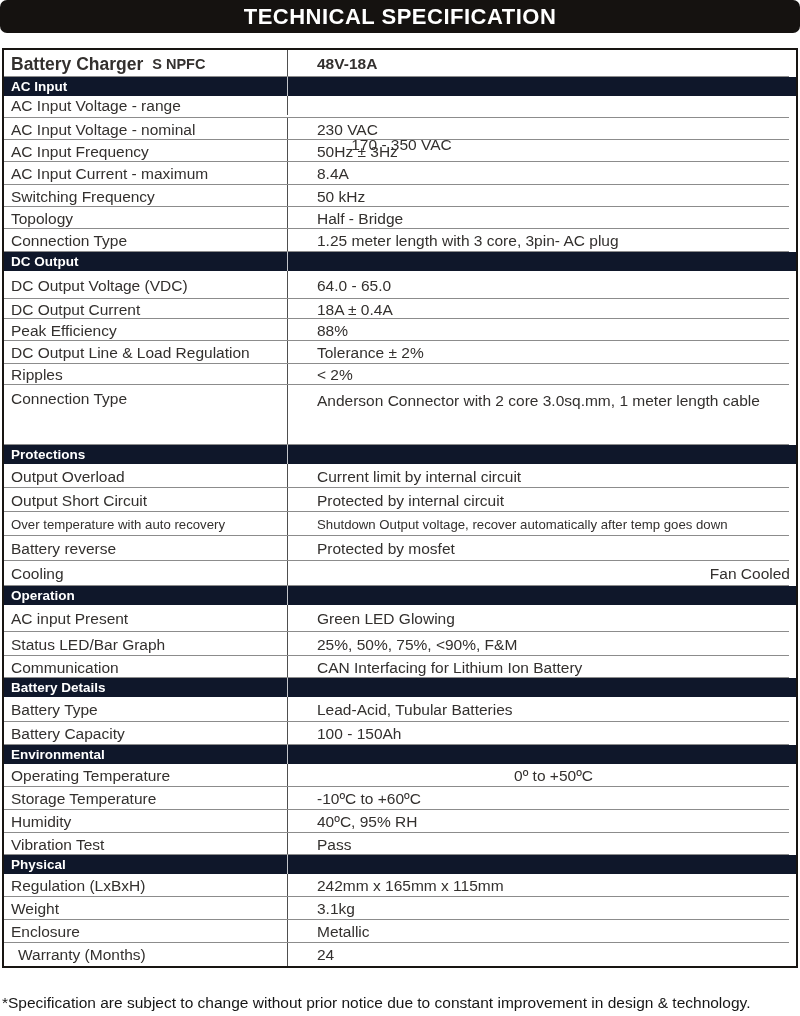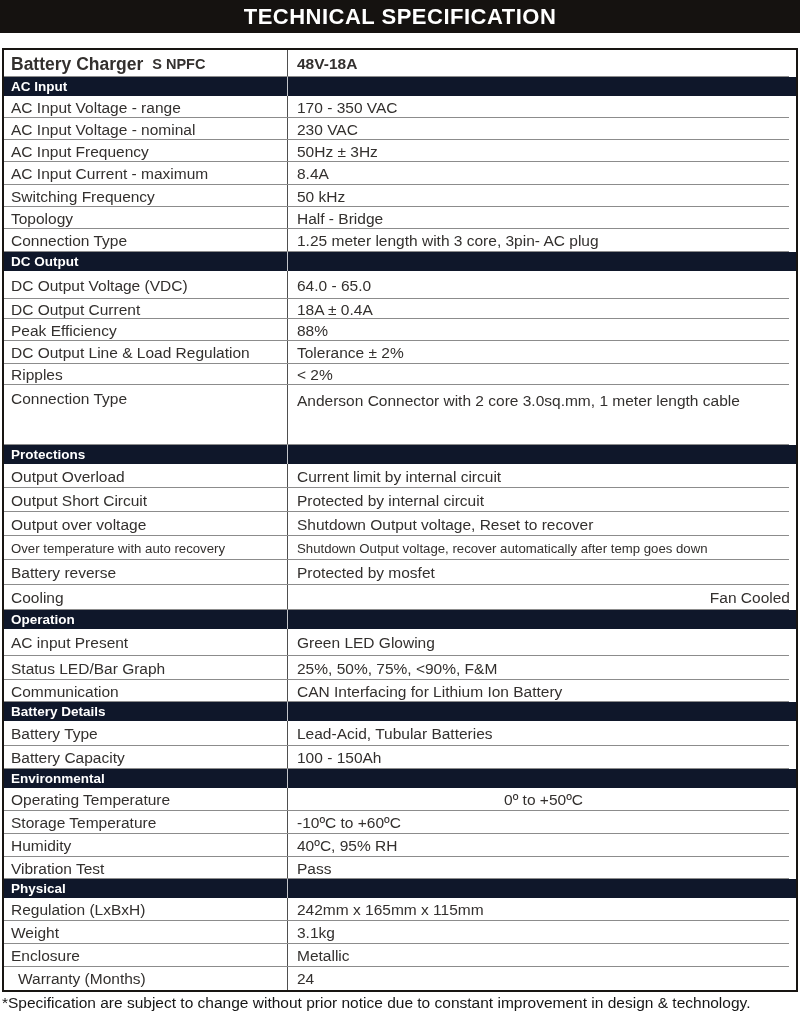--- a/index.html
+++ b/index.html
@@ -8,31 +8,32 @@
     width:800px;height:1016px;
     background:#ffffff;
     font-family:"Liberation Sans", sans-serif;
     color:#33302e;
     overflow:hidden;
   }
   .title-bar{
     position:absolute;left:0;top:0;width:800px;height:33px;
     background:#151210;color:#ffffff;
     display:flex;align-items:center;justify-content:center;
-    font-size:22px;font-weight:bold;letter-spacing:.5px;
+    font-size:22px;font-weight:bold;letter-spacing:.5px;border-radius:7px;
   }
   .spec-table{
     position:absolute;left:2px;top:48px;width:792px;
     border:2px solid #181512;
     background:#ffffff;
   }
   .row{
     position:relative;
     display:flex;align-items:center;
     box-sizing:border-box;
+    gap:20px;
   }
   .row::after{ 
     content:"";position:absolute;left:0;right:7px;bottom:0;height:1px;background:#8c8c8c;
   }
   .row:last-child::after{background:transparent;}
   .cell{box-sizing:border-box;font-size:15.5px;line-height:1.15;}
   .cell.label{
     width:284px;flex:none;
     padding:1px 6px 0 7px;
     border-right:1px solid #4f4f4f;
@@ -79,21 +80,21 @@
     <div class="cell label">
       <span class="product-name">Battery Charger</span>
       <span class="product-variant">S NPFC</span>
     </div>
     <div class="cell value model">48V-18A</div>
   </div>
 
 <div class="bar">
       <span>AC Input</span>
     </div>
-    <div class="row" style="height: 22px;">
+    <div class="row" style="height: 22px; flex-direction: column;">
       <div class="cell label">AC Input Voltage - range</div>
       <div class="cell value">170 - 350 VAC</div>
     </div>
     <div class="row" style="height: 22px;">
       <div class="cell label">AC Input Voltage - nominal</div>
       <div class="cell value">230 VAC</div>
     </div>
     <div class="row" style="height: 22px;">
       <div class="cell label">AC Input Frequency</div>
       <div class="cell value">50Hz ± 3Hz</div>
@@ -145,24 +146,20 @@
       <span>Protections</span>
     </div>
     <div class="row" style="height: 24px;">
       <div class="cell label">Output Overload</div>
       <div class="cell value">Current limit by internal circuit</div>
     </div>
     <div class="row" style="height: 24px;">
       <div class="cell label">Output Short Circuit</div>
       <div class="cell value">Protected by internal circuit</div>
     </div>
-    <div class="row" style="height: 24px;">
-      <div class="cell label">Output over voltage</div>
-      <div class="cell value">Shutdown Output voltage, Reset to recover</div>
-    </div>
     <div class="row small" style="height: 24px;">
       <div class="cell label">Over temperature with auto recovery</div>
       <div class="cell value">Shutdown Output voltage, recover automatically after temp goes down</div>
     </div>
     <div class="row" style="height: 25px;">
       <div class="cell label">Battery reverse</div>
       <div class="cell value">Protected by mosfet</div>
     </div>
     <div class="row" style="height: 25px; text-align: right;">
       <div class="cell label">Cooling</div>

